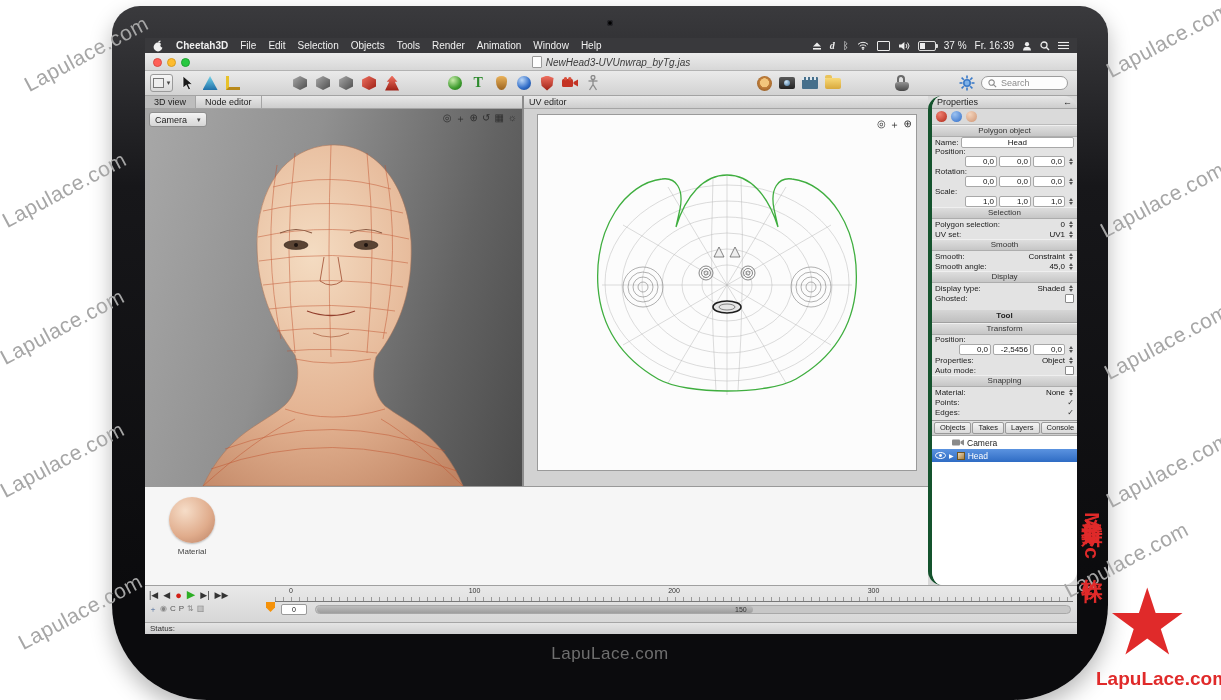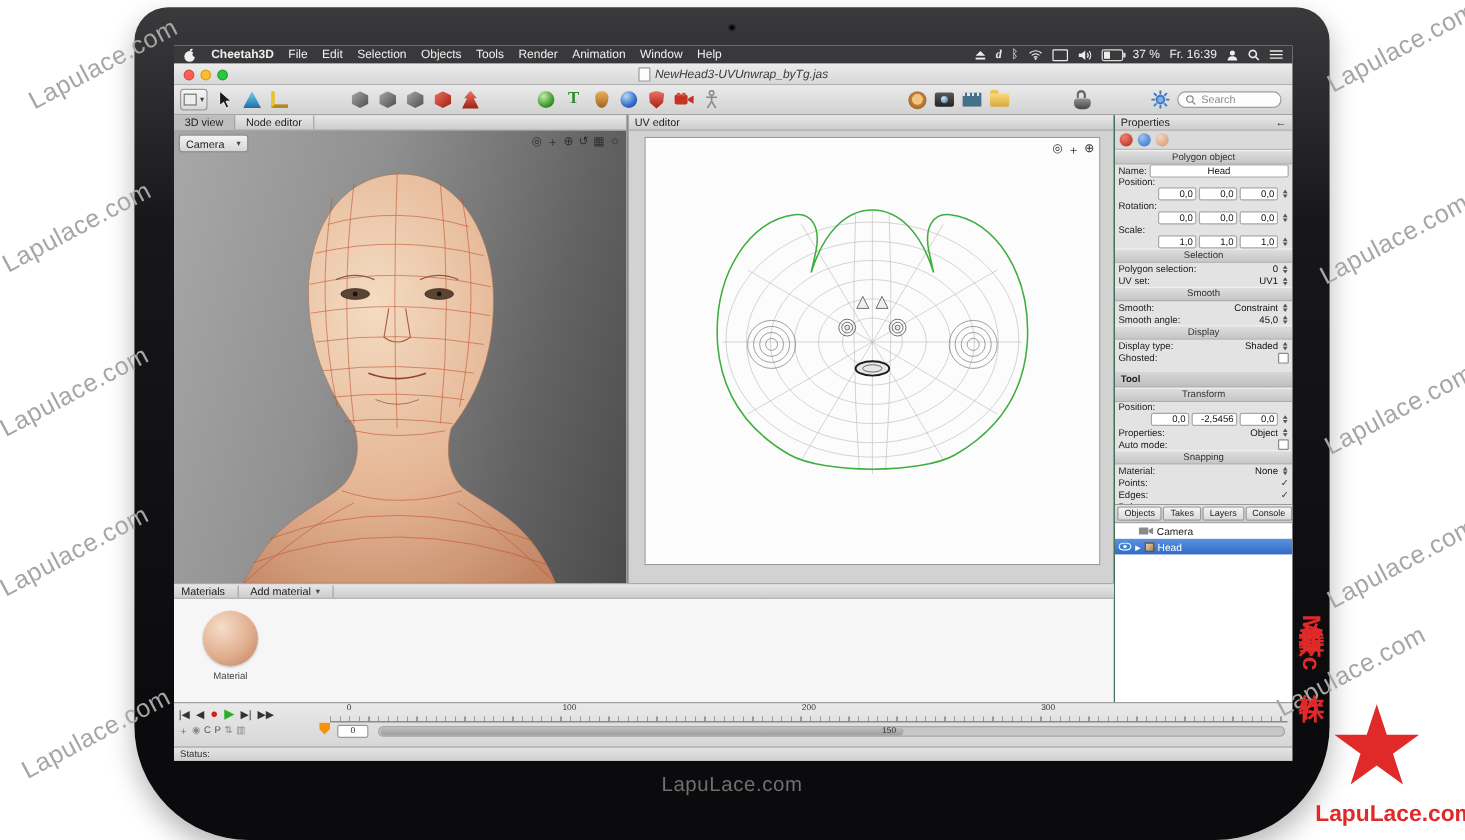--- a/index.html
+++ b/index.html
@@ -58,39 +58,39 @@
   .wt{width:14px;height:9px;background:linear-gradient(#929292,#474747);border-radius:3px 3px 5px 5px;position:relative;margin-top:7px;}
   .wt i{position:absolute;left:2px;top:-7px;width:8px;height:7px;border:2px solid #6a6a6a;border-bottom:none;border-radius:6px 6px 0 0;box-sizing:border-box;}
   .lay-btn{width:30px;height:16px;border:1px solid #9a9a9a;border-radius:3px;background:linear-gradient(#f6f6f6,#d9d9d9);display:flex;align-items:center;justify-content:center;gap:3px;}
   .lay-btn b{width:9px;height:8px;border:1px solid #777;background:#eee;display:inline-block;}
   .caret{font-size:7px;color:#444;}
   .tb-search{margin-left:auto;margin-right:4px;width:118px;height:14px;border:1px solid #9c9c9c;border-radius:8px;background:#fdfdfd;display:flex;align-items:center;gap:4px;padding:0 6px;box-sizing:border-box;color:#8b8b8b;font-size:9px;}
 
   
   .p3d{position:absolute;left:0;top:58px;width:377px;height:390px;background:#bdbdbd;}
   .puv{position:absolute;left:377px;top:58px;width:406px;height:390px;background:#d2d2d2;border-left:2px solid #8c8c8c;box-sizing:border-box;}
-  .pprops{position:absolute;left:783px;top:58px;width:149px;height:489px;background:#e3e3e3;border-left:1px solid #14532d;box-sizing:border-box;overflow:hidden;}
+  .pprops{position:absolute;left:783px;top:58px;width:149px;height:489px;background:#e3e3e3;border-left:4px solid #14532d;box-sizing:border-box;overflow:hidden;border-radius:14px;}
   .pmat{position:absolute;left:0;top:448px;width:783px;height:99px;background:#f6f6f6;border-top:1px solid #999;box-sizing:border-box;}
 
   .phead{height:13px;background:linear-gradient(#e8e8e8,#cdcdcd);border-bottom:1px solid #a5a5a5;font-size:9px;color:#222;display:flex;align-items:center;padding:0 5px;box-sizing:border-box;}
   .vtab{font-size:9px;height:12px;line-height:12px;padding:0 9px;border-right:1px solid #a5a5a5;color:#222;}
   .vtab.act{background:#bdbdbd;}
 
   .viewport{position:absolute;left:0;top:13px;right:0;bottom:0;background:linear-gradient(105deg,#a8a8a8 0%,#909090 38%,#636363 75%,#4b4b4b 100%);overflow:hidden;}
   .camdd{position:absolute;left:4px;top:3px;height:13px;background:linear-gradient(#f4f4f4,#d6d6d6);border:1px solid #8f8f8f;border-radius:3px;font-size:9px;display:flex;align-items:center;gap:10px;padding:0 5px;color:#222;}
   .vicons{position:absolute;right:5px;top:3px;display:flex;gap:4px;color:#2e2e2e;font-size:10px;}
 
   .uvbody{position:absolute;left:0;top:13px;right:0;bottom:0;background:#d2d2d2;}
   .uvcanvas{position:absolute;left:13px;top:5px;width:380px;height:357px;background:#fcfcfc;border:1px solid #9a9a9a;box-sizing:border-box;}
 
   
   .ptabs{height:15px;display:flex;align-items:center;gap:4px;padding:0 4px;border-bottom:1px solid #bbb;background:#dadada;}
   .pt-dot{width:11px;height:11px;border-radius:50%;}
   .psec{height:10px;line-height:10px;background:linear-gradient(#dedede,#c6c6c6);border-top:1px solid #efefef;border-bottom:1px solid #adadad;font-size:8px;font-weight:normal;text-align:center;color:#333;}
-  .pheadbar{height:12px;line-height:12px;background:linear-gradient(#d6d6d6,#bfbfbf);border-bottom:1px solid #a0a0a0;font-size:8px;font-weight:bold;padding:0 5px;color:#222;}
+  .pheadbar{height:12px;line-height:12px;background:linear-gradient(#d6d6d6,#bfbfbf);border-bottom:1px solid #a0a0a0;font-size:8px;font-weight:bold;padding:0 5px;color:#222;text-align:center;}
   .prow{display:flex;align-items:center;height:10px;padding:0 3px;font-size:8px;color:#222;gap:2px;}
   .plr{height:9px;display:flex;align-items:flex-end;padding:0 3px;font-size:8px;color:#222;}
   .pfr{display:flex;align-items:center;height:11px;padding:0 3px;gap:2px;justify-content:flex-end;}
   .pval{margin-left:auto;color:#111;}
   .pfield{background:#fff;border:1px solid #a8a8a8;border-radius:2px;font-size:8px;height:9px;line-height:9px;padding:0 2px;min-width:26px;text-align:right;color:#111;}
   .stp{width:7px;height:10px;display:inline-flex;flex-direction:column;align-items:center;justify-content:center;gap:1px;flex:none;}
   .stp i{display:block;width:0;height:0;border-left:2.5px solid transparent;border-right:2.5px solid transparent;}
   .stp .up{border-bottom:3px solid #555;}
   .stp .dn{border-top:3px solid #555;}
   .cb{width:7px;height:7px;border:1px solid #8a8a8a;background:#fff;border-radius:1px;margin-left:auto;}
@@ -647,29 +647,20 @@
                 <circle cx="5.5" cy="3.5" r="1.4" fill="#fff"></circle>
               </svg>
             <span style="font-size:6px">▶</span>
             <span class="cube-ic"></span>
             <span>Head</span>
           </div>
         </div>
       </div>
 
       <div class="pmat">
-        <div class="mhead">
-          <span>Materials</span>
-          <span class="msep"></span>
-          <span class="flex" style="gap:4px">
-            <span>Add material</span>
-            <span class="caret">▾</span>
-          </span>
-          <span class="msep"></span>
-        </div>
         <div style="position:relative;height:86px">
           <span class="sphere"></span>
           <span class="mlabel">Material</span>
         </div>
       </div>
 
       <div class="tline">
         <div class="transport">
           <span>|◀</span>
           <span>◀</span>

